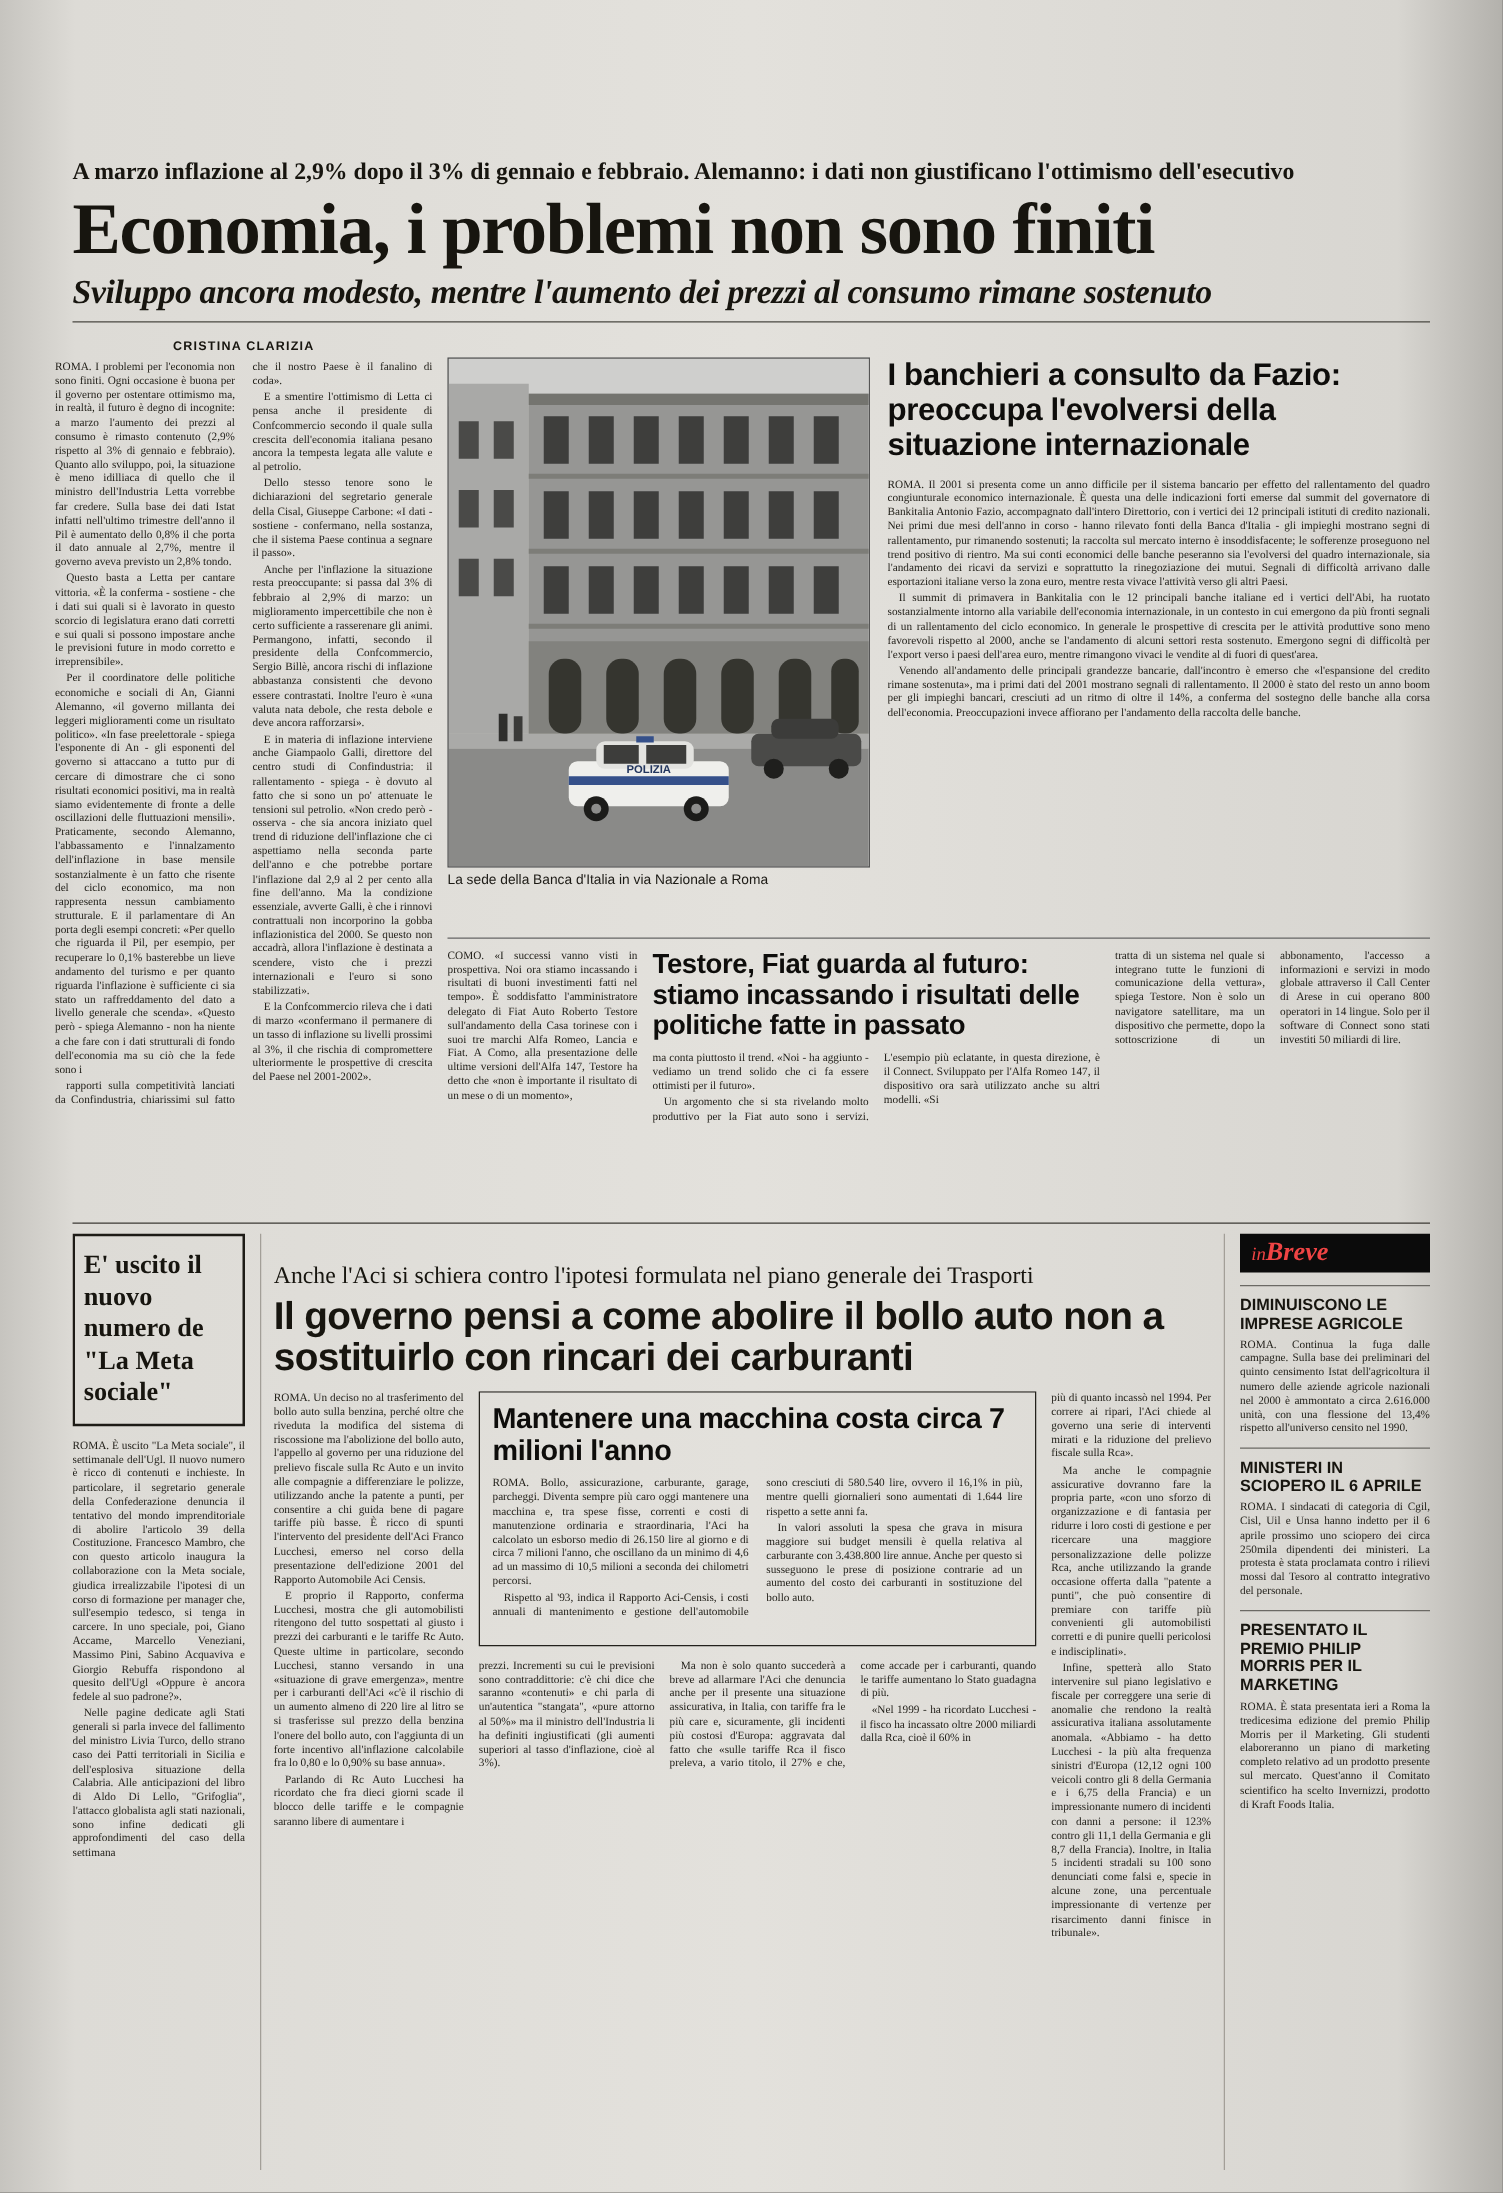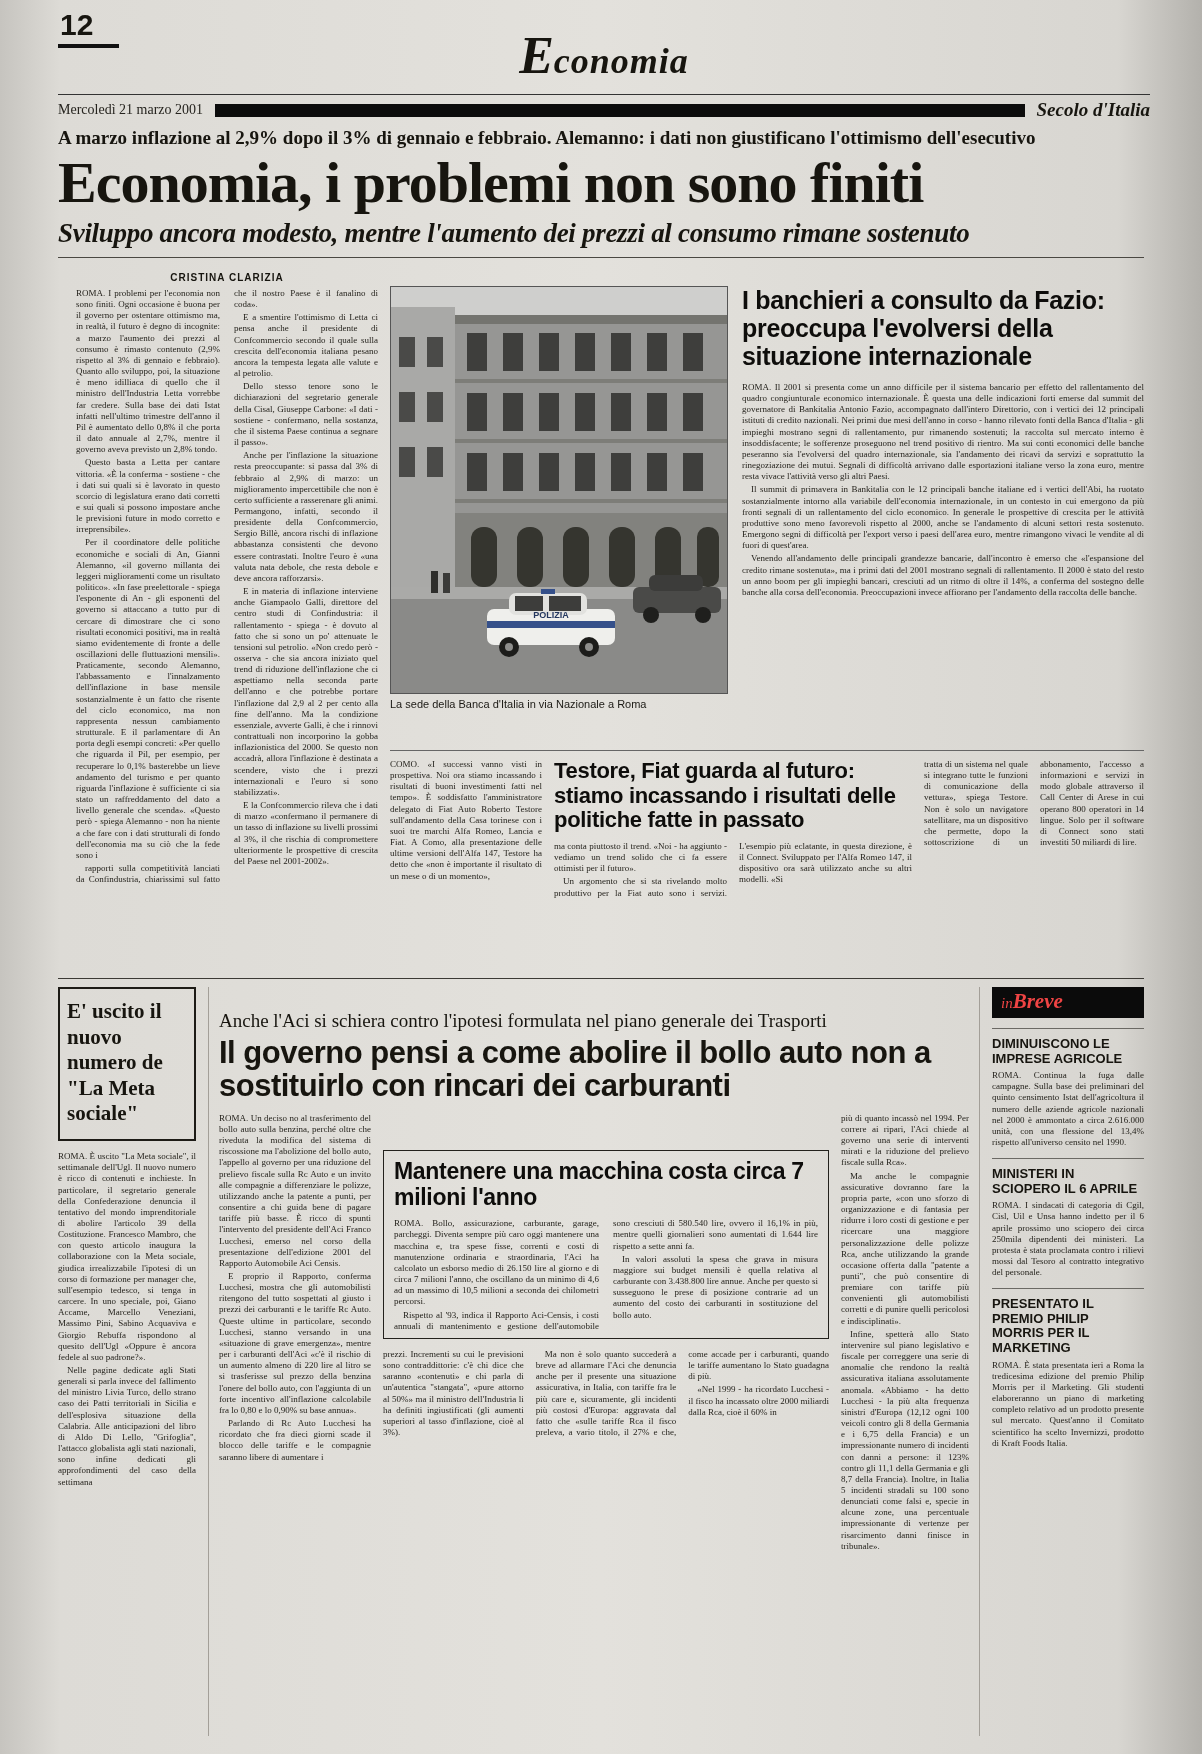--- a/index.html
+++ b/index.html
@@ -23,21 +23,21 @@
   .lead-block { position:absolute; top:128px; left:58px; right:58px; }
   .kicker { font-size:19px; font-weight:bold; line-height:1.1; }
   .headline { font-size:58px; font-weight:bold; letter-spacing:-1px; line-height:1.02; margin-top:4px; white-space:nowrap; }
   .deck { font-size:27px; font-style:italic; font-weight:bold; margin-top:6px; letter-spacing:-0.3px; }
   .lead-rule { border-top:1px solid #4a4842; margin-top:8px; }
   
   .bodytxt { font-size:9px; line-height:1.24; text-align:justify; color:#201e18; }
   .bodytxt p { margin:0 0 2px 0; }
   .bodytxt p + p { text-indent:9px; }
   
-  .main-grid { position:absolute; top:272px; left:76px; right:58px; height:692px; display:flex; gap:12px; overflow:hidden; }
+  .main-grid { position:absolute; top:272px; left:44px; right:58px; height:692px; display:flex; gap:12px; overflow:hidden; }
   .lead-cols-wrap { width:302px; flex:0 0 302px; }
   .byline { text-align:center; font-family:"Liberation Sans",sans-serif; font-weight:bold; font-size:10px; letter-spacing:1px; margin-bottom:5px; }
   .lead-cols { column-count:2; column-gap:14px; height:668px; overflow:hidden; }
   .center-right { flex:1; display:flex; flex-direction:column; }
   .top-row { display:flex; gap:14px; height:478px; }
   .photo-block { width:338px; flex:0 0 338px; padding-top:14px; }
   .photo-frame { width:338px; height:408px; border:1px solid #555; background:#b9b9b7; }
   .caption { font-family:"Liberation Sans",sans-serif; font-size:11px; margin-top:4px; color:#1c1a15; }
   .fazio-box { flex:1; padding-top:14px; overflow:hidden; }
   .sub-headline { font-family:"Liberation Sans",sans-serif; font-weight:bold; font-size:25px; line-height:1.12; letter-spacing:-0.3px; color:#0e0d0b; }
@@ -52,49 +52,38 @@
   .bottom { position:absolute; top:978px; left:58px; right:58px; height:758px; border-top:1px solid #3c3a35; padding-top:8px; display:flex; gap:12px; overflow:hidden; }
   .meta-col { width:138px; flex:0 0 138px; }
   .meta-head-box { border:2px solid #1d1b16; padding:10px 7px 12px 7px; font-weight:bold; font-size:21px; line-height:1.22; font-family:"Liberation Serif",serif; }
   .meta-body { margin-top:10px; overflow:hidden; height:560px; }
   .bollo-area { flex:1; border-left:1px solid #a39f98; border-right:1px solid #a39f98; padding:0 10px; overflow:hidden; }
   .bollo-kicker { font-size:19px; line-height:1.1;margin-top:24px; }
   .bollo-headline { font-family:"Liberation Sans",sans-serif; font-weight:bold; font-size:31px; line-height:1.08; letter-spacing:-0.5px; margin-top:4px; }
   .bollo-row { display:flex; gap:12px; margin-top:10px; height:592px; overflow:hidden; }
   .bollo-col1 { width:152px; flex:0 0 152px; }
   .bollo-mid { flex:1; display:flex; flex-direction:column; }
-  .macchina-box { border:1.5px solid #23211c; padding:8px 10px 6px 10px;margin-top:37px; }
+  .macchina-box { border:1.5px solid #23211c; padding:8px 10px 21px 10px; }
   .macchina-box .sub-headline { font-size:23px; }
   .macchina-body { column-count:2; column-gap:14px; margin-top:8px; overflow:hidden; }
   .below-box { column-count:3; column-gap:12px; margin-top:10px; flex:1; overflow:hidden; }
   .bollo-col2 { width:128px; flex:0 0 128px; }
   .breve-col { width:152px; flex:0 0 152px; }
   .breve-hdr { background:#0b0b0b; color:#ef4444; font-style:italic; padding:2px 9px 4px 9px; font-family:"Liberation Serif",serif; }
   .breve-hdr .b-in { font-size:15px; }
   .breve-hdr .b-main { font-size:21px; font-weight:bold; }
   .breve-item { margin-top:10px; padding-top:8px; border-top:1px solid #6b6964; }
   .breve-item:first-of-type { border-top:none; }
   .breve-title { font-family:"Liberation Sans",sans-serif; font-weight:bold; font-size:13px; line-height:1.12; margin-bottom:4px; }
 </style>
 </head>
 <body>
 
 <div class="page">
 
-  <div class="hdr">
-    <span class="pageno">12</span>
-    <div class="section-title">
-      <span class="ini">E</span><span class="rest">conomia</span>
-    </div>
-    <div class="date-row">
-      <span class="date">Mercoledì 21 marzo 2001</span>
-      <div class="black-bar"></div>
-      <span class="paper">Secolo d'Italia</span>
-    </div>
-  </div>
 
   <div class="lead-block">
     <div class="kicker">A marzo inflazione al 2,9% dopo il 3% di gennaio e febbraio. Alemanno: i dati non giustificano l'ottimismo dell'esecutivo</div>
     <div class="headline">Economia, i problemi non sono finiti</div>
     <div class="deck">Sviluppo ancora modesto, mentre l'aumento dei prezzi al consumo rimane sostenuto</div>
     <div class="lead-rule"></div>
   </div>
 
   <div class="main-grid">
 

